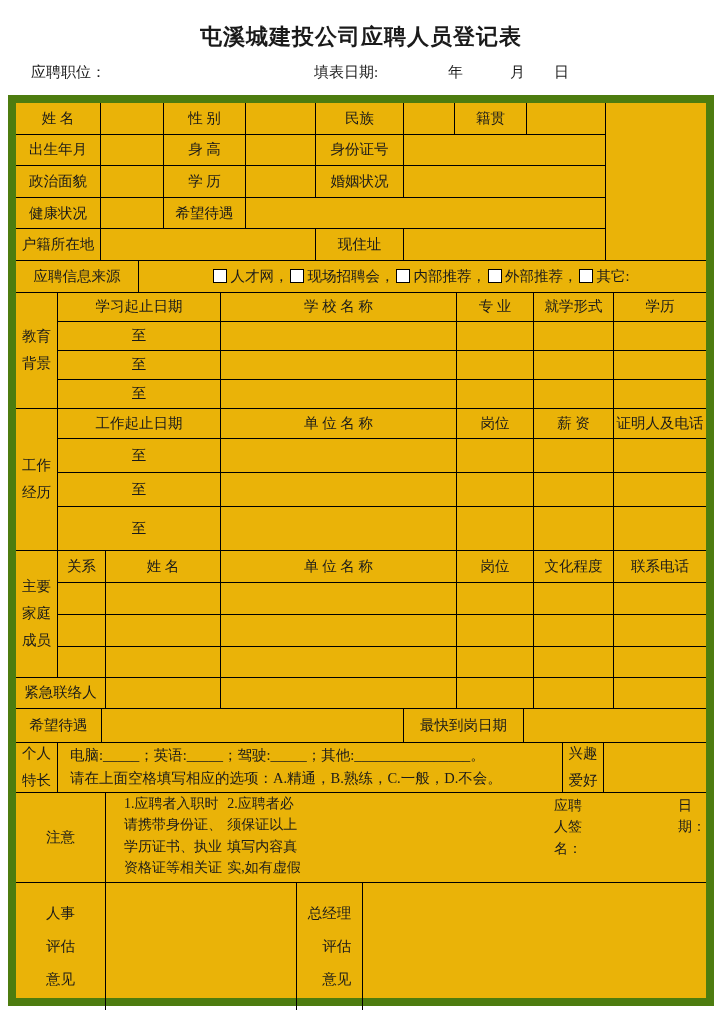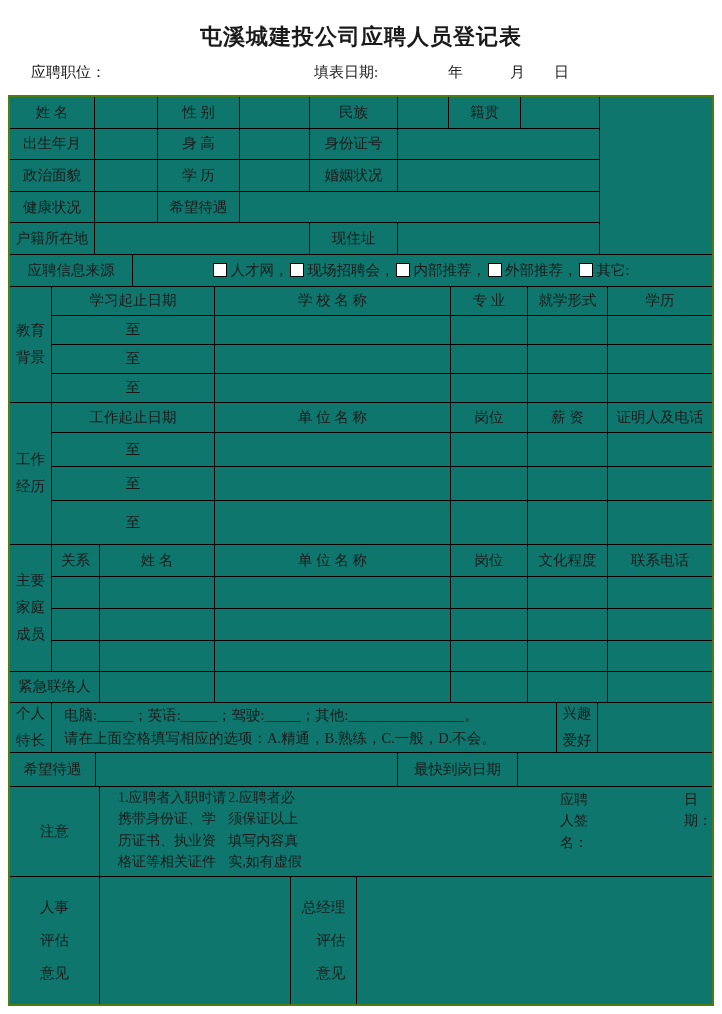--- a/index.html
+++ b/index.html
@@ -8,21 +8,21 @@
     font-family:"Liberation Serif","DejaVu Serif",serif;color:#1a1a1a;
   }
   .title{
     position:absolute;top:22px;left:0;width:100%;text-align:center;
     font-size:22px;font-weight:bold;letter-spacing:1px;
   }
   .meta{position:absolute;top:63px;left:1px;width:100%;height:20px;font-size:15px;}
   .meta span{position:absolute;white-space:nowrap;}
   .form-table{
     position:absolute;left:8px;top:95px;width:706px;height:911px;
-    border:2px solid #4d7c0f;box-sizing:border-box;background:#0f766e;
+    border:8px solid #4d7c0f;box-sizing:border-box;background:#eab308;
   }
   .g{display:grid;}
   .c{
     border-right:1px solid #000;border-bottom:1px solid #000;
     box-sizing:border-box;display:flex;align-items:center;justify-content:center;
     font-size:14.5px;overflow:hidden;
   }
   .nbr{border-right:none;}
   .nbb{border-bottom:none;}
   .v-label{white-space:pre-line;text-align:right;line-height:27px;}
@@ -214,36 +214,36 @@
 
   <div class="g" id="secF">
     <div class="c">紧急联络人</div>
     <div class="c"></div>
     <div class="c"></div>
     <div class="c"></div>
     <div class="c"></div>
     <div class="c nbr"></div>
   </div>
 
+  <div class="g" id="secH">
+    <div class="c">希望待遇</div>
+    <div class="c"></div>
+    <div class="c">最快到岗日期</div>
+    <div class="c nbr"></div>
+  </div>
+
   <div class="g" id="secG">
     <div class="c v-label">个人
 特长</div>
     <div class="c spec-cell">
       <div>电脑:_____；英语:_____；驾驶:_____；其他:________________。</div>
       <div>请在上面空格填写相应的选项：A.精通，B.熟练，C.一般，D.不会。</div>
     </div>
     <div class="c v-label">兴趣
 爱好</div>
-    <div class="c nbr"></div>
-  </div>
-
-  <div class="g" id="secH">
-    <div class="c">希望待遇</div>
-    <div class="c"></div>
-    <div class="c">最快到岗日期</div>
     <div class="c nbr"></div>
   </div>
 
   <div class="g" id="secI">
     <div class="c">注意</div>
     <div class="c nbr notice-cell">
       <div>1.应聘者入职时请携带身份证、学历证书、执业资格证等相关证件原件，以便公司查验；</div>
       <div>2.应聘者必须保证以上填写内容真实,如有虚假愿承担任何责任。</div>
       <div class="sig-row">
         <span style="margin-left:252px">应聘人签名：</span>

